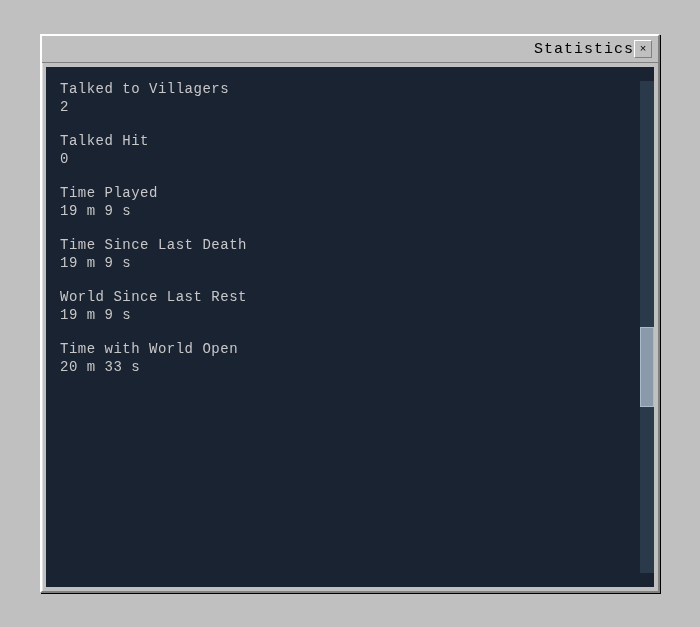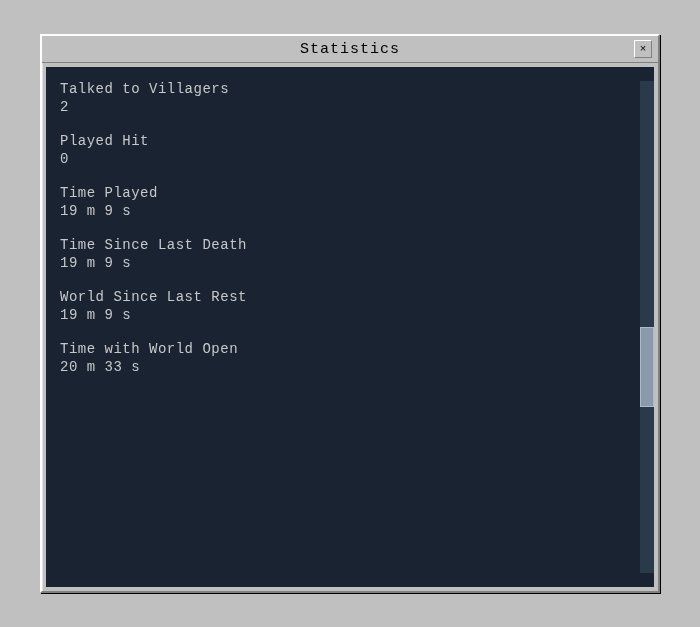--- a/index.html
+++ b/index.html
@@ -31,21 +31,21 @@
       background: #c0c0c0;
       display: flex;
       justify-content: space-between;
       align-items: center;
       padding: 4px 6px;
       border-bottom: 1px solid #808080;
     }
 
     .title-text {
       flex: 1;
-      text-align: center;
+      text-align: right;
       font-size: 15px;
       font-family: 'Courier New', Courier, monospace;
       color: #000;
       letter-spacing: 1px;
     }
 
     .close-btn {
       width: 18px;
       height: 18px;
       background: #c0c0c0;
@@ -129,21 +129,21 @@
     <span class="title-text">Statistics</span>
     <button class="close-btn">×</button>
   </div>
   <div class="content-area">
     <div class="stats-list" id="stats-container">
     <div class="stat-item">
           <span class="stat-label">Talked to Villagers</span>
           <span class="stat-value">2</span>
         </div>
         <div class="stat-item">
-          <span class="stat-label">Played Hit</span>
+          <span class="stat-label">Talked Hit</span>
           <span class="stat-value">0</span>
         </div>
         <div class="stat-item">
           <span class="stat-label">Time Played</span>
           <span class="stat-value">19 m 9 s</span>
         </div>
         <div class="stat-item">
           <span class="stat-label">Time Since Last Death</span>
           <span class="stat-value">19 m 9 s</span>
         </div>

